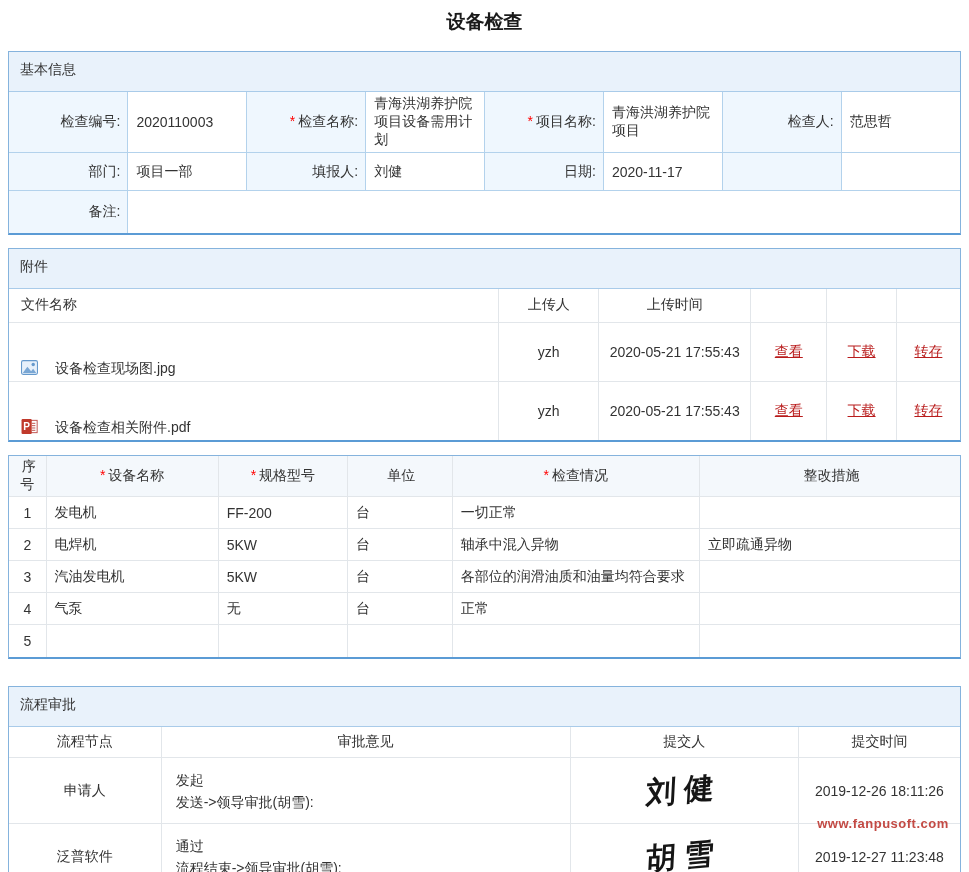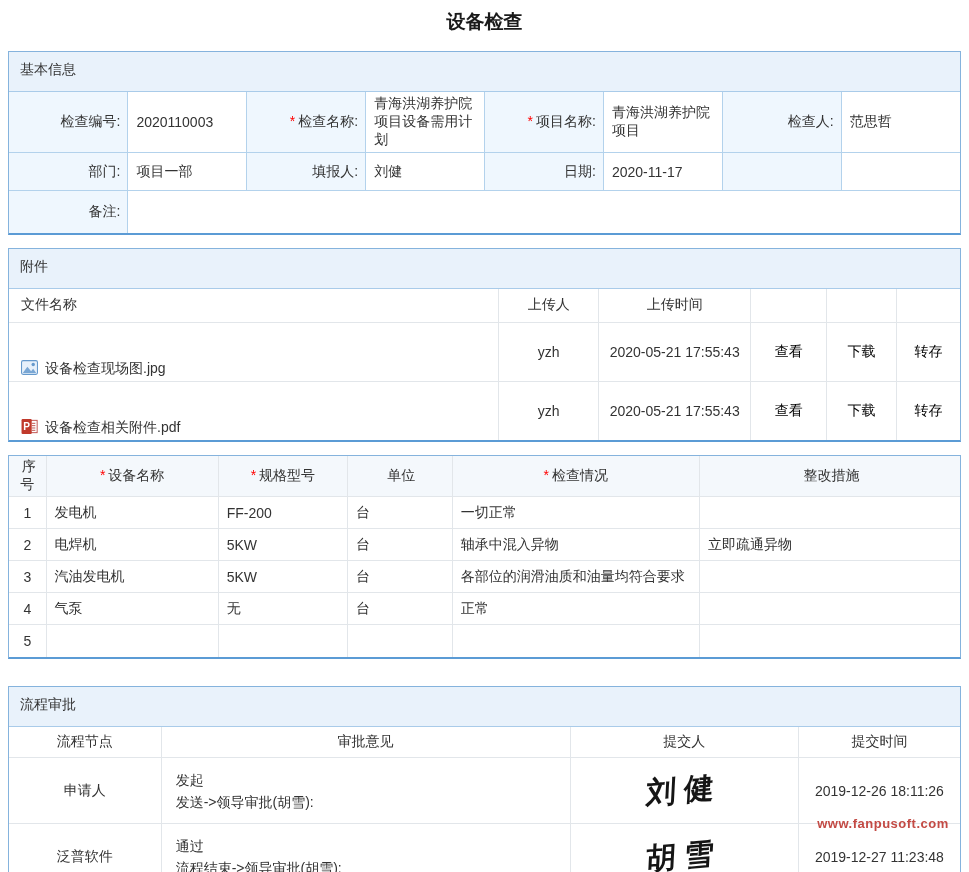--- a/index.html
+++ b/index.html
@@ -43,24 +43,24 @@
   .info-table tr.r3 td { height: 42px; }
 
   
   .grid td, .grid th { border: 1px solid #e2e6ea; padding: 2px 8px; }
 
   .att-table th { height: 34px; text-align: center; }
   .att-table td { height: 33px; }
   .att-table .c-name { text-align: left; padding-left: 12px; }
   .att-table .c-mid  { text-align: center; }
   .att-table .c-act  { text-align: center; }
-  .file-cell { display: flex; align-items: center; gap: 7px; margin-top: 34px; }
+  .file-cell { display: flex; align-items: center; gap: 17px; margin-top: 34px; }
   .file-cell svg { flex: 0 0 auto; }
 
-  a.link { color: #000000; cursor: pointer; }
+  a.link { color: #b91c1c; text-decoration: underline; cursor: pointer; }
 
   .det-table th { height: 32px; text-align: center; background: #f4f8fc; }
   .det-table td { height: 32px; text-align: left; }
   .det-table .c-no { text-align: center; }
 
   .apr-table th { height: 31px; text-align: center; }
   .apr-table td { height: 66px; }
   .apr-table .c-node { text-align: center; }
   .apr-table .c-op { text-align: left; padding-left: 14px; }
   .apr-table .c-sig, .apr-table .c-time { text-align: center; }

